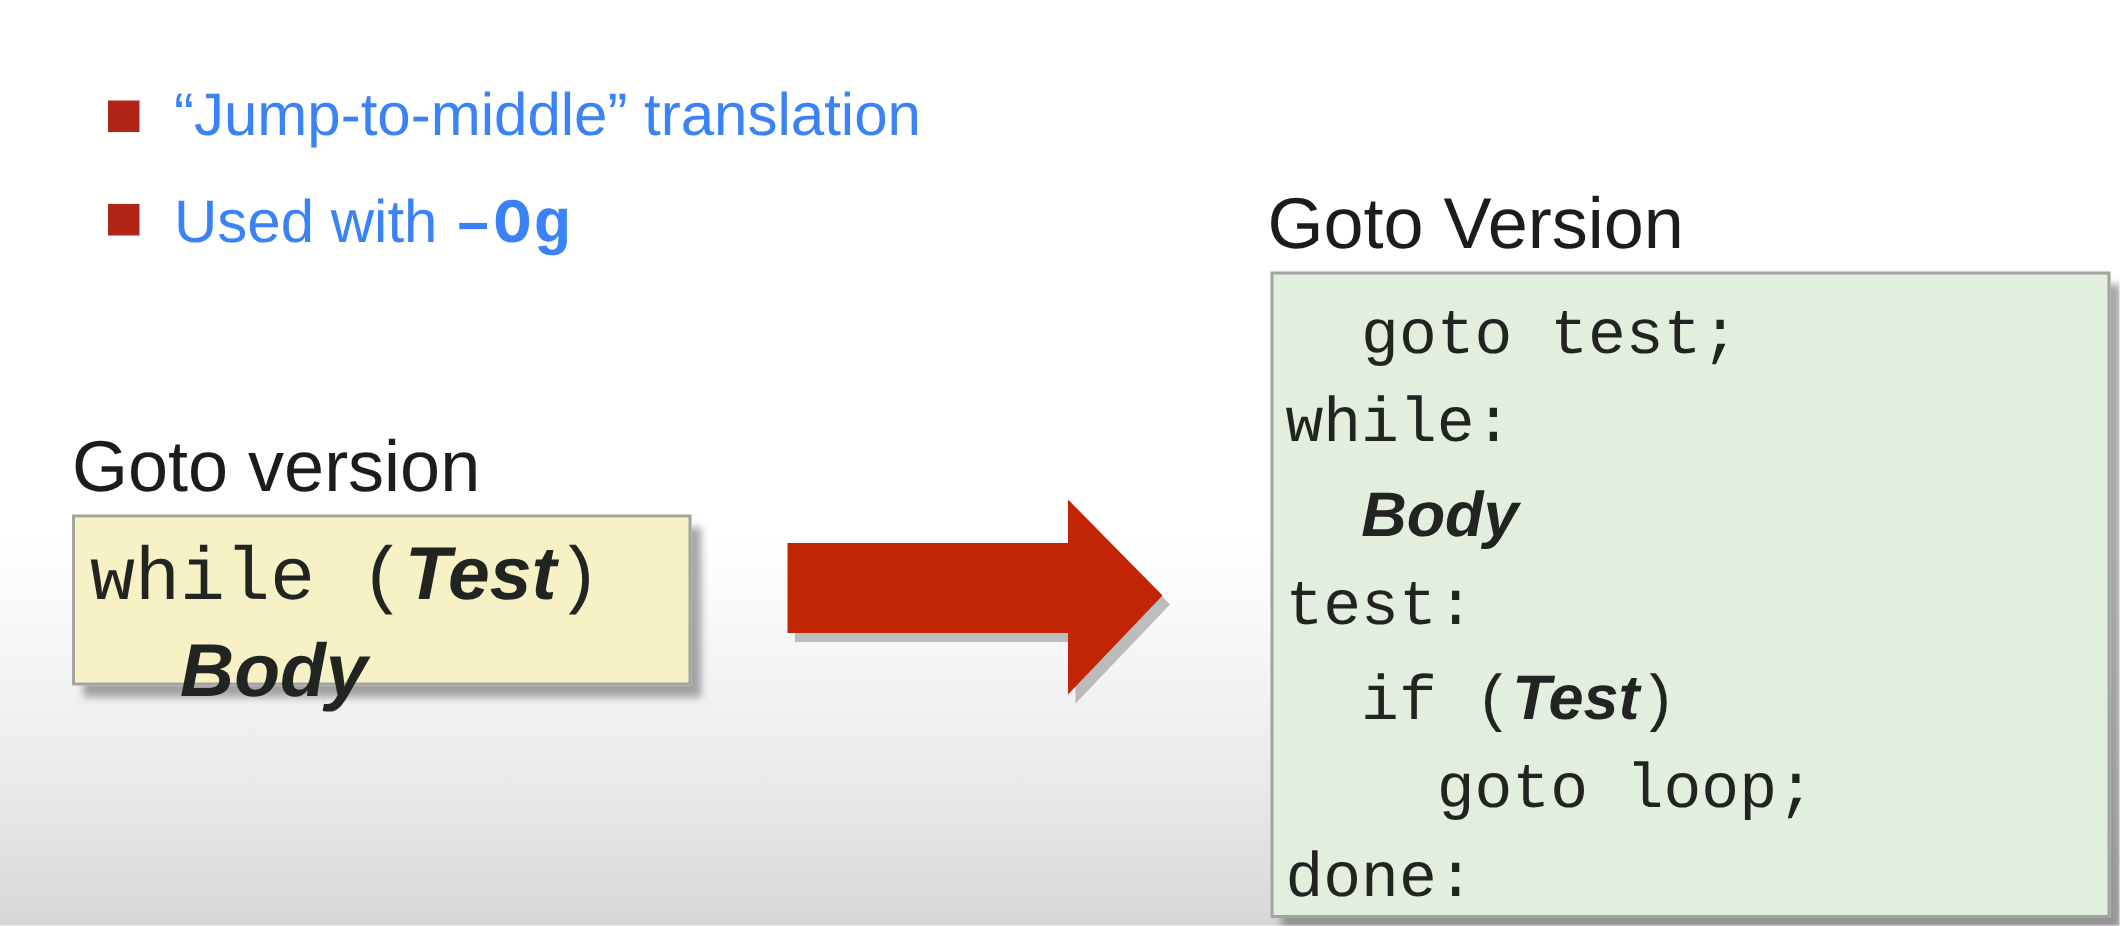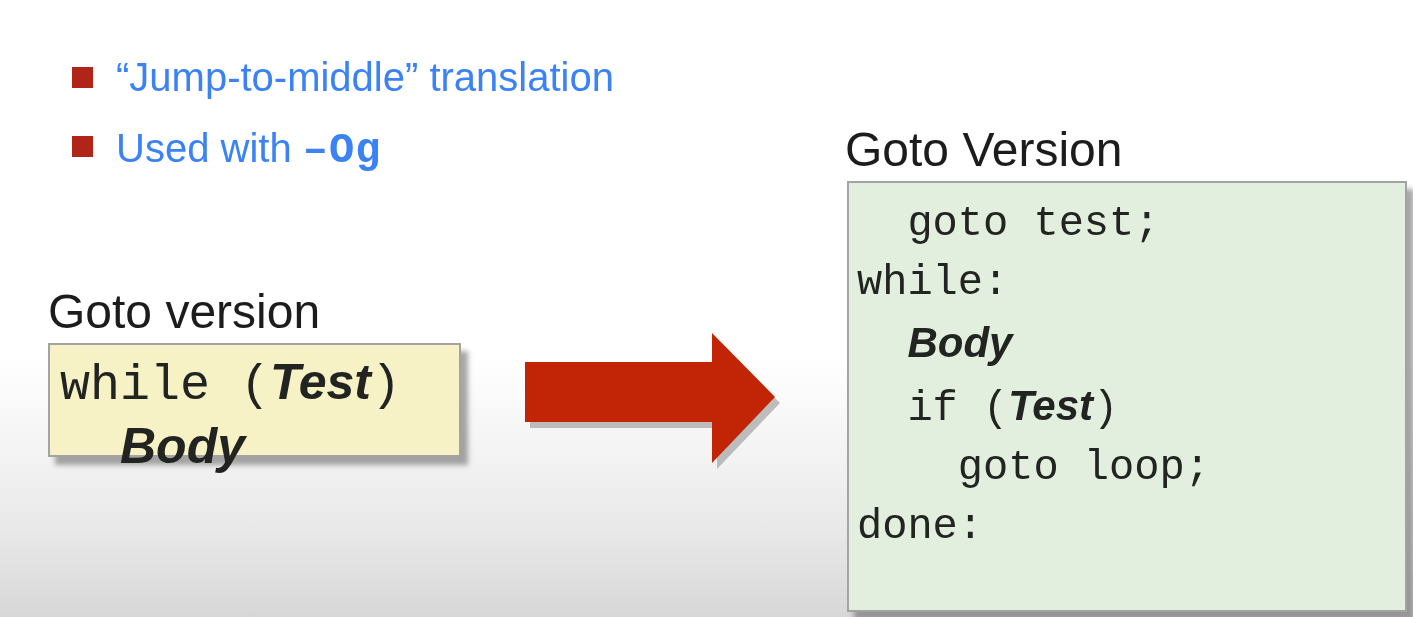--- a/index.html
+++ b/index.html
@@ -97,16 +97,17 @@
   <polygon points="10,36 197,36 197,7 260,71 197,137 197,96 10,96" fill="#8d8d8d" opacity="0.55"></polygon>
   <polygon points="5,30 192,30 192,1 255,65 192,131 192,90 5,90" fill="#c22506"></polygon>
 </svg>
 
 <div class="abs section-label" style="left:845px; top:126px;">Goto Version</div>
 
 <div class="abs code-box goto-box">
   <div class="code-line"><span>  goto test;</span></div>
   <div class="code-line"><span>while:</span></div>
   <div class="code-line"><span>  </span><span class="var">Body</span></div>
+  <div class="code-line"><span>test:</span></div>
   <div class="code-line"><span>  if (</span><span class="var">Test</span><span>)</span></div>
   <div class="code-line"><span>    goto loop;</span></div>
   <div class="code-line"><span>done:</span></div>
 </div>
 
 </body></html>

